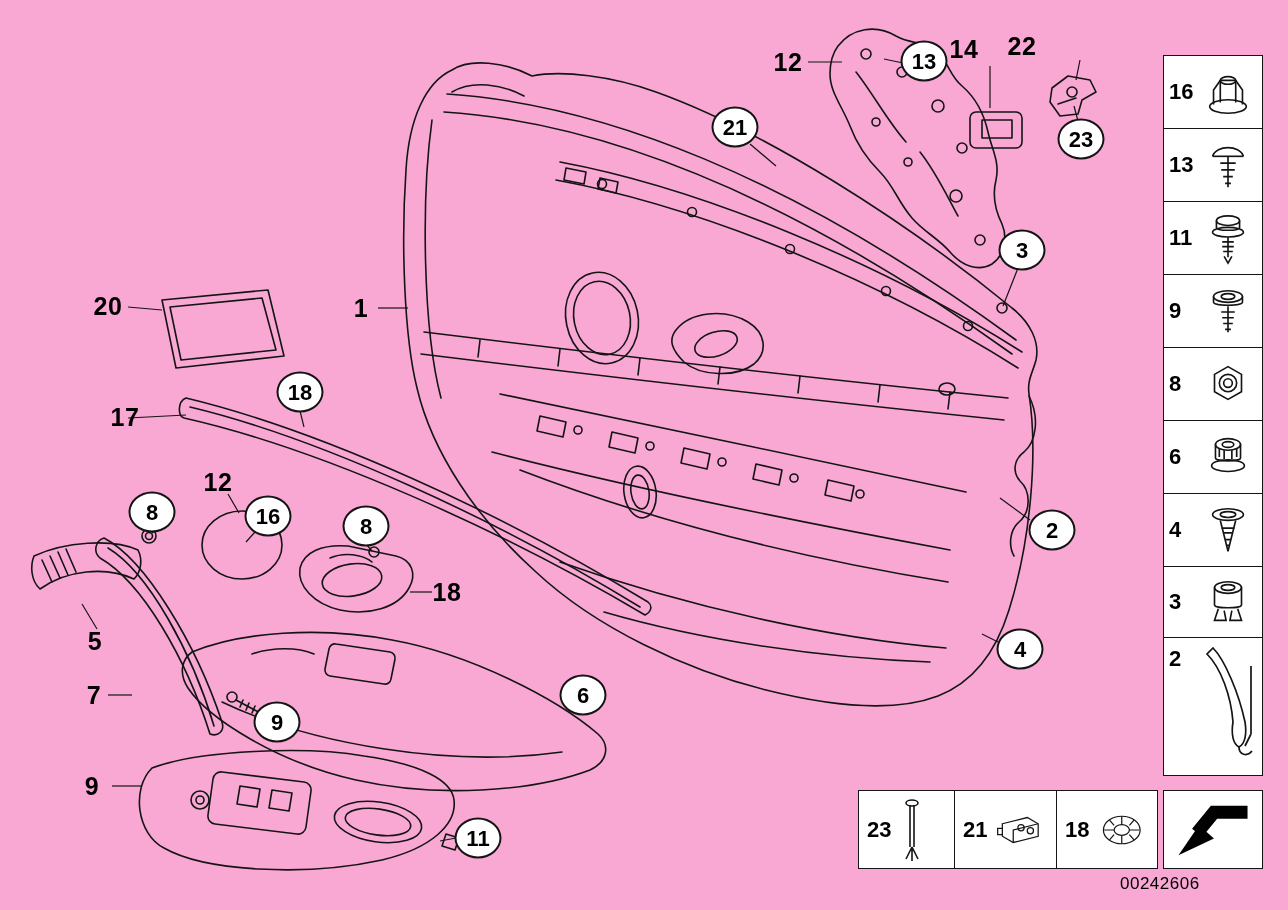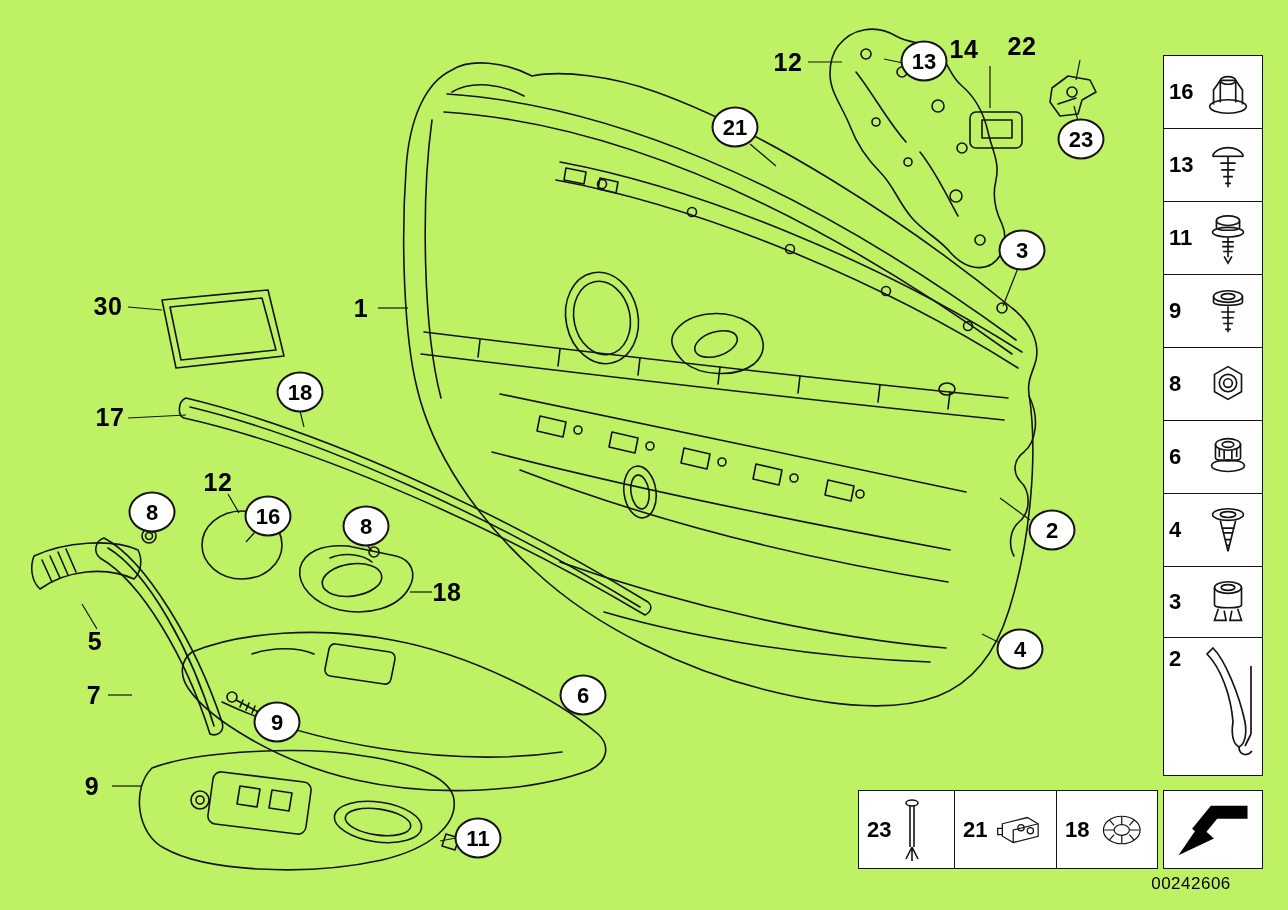--- a/index.html
+++ b/index.html
@@ -1,17 +1,17 @@
 <!DOCTYPE html>
 <html><head>
 <meta charset="utf-8">
 <style>
   html,body { margin:0; padding:0; background:#fff; }
   .stage {
-    position:relative; width:1288px; height:910px; background:#bef264;
+    position:relative; width:1288px; height:910px; background:#f9a8d4;
     font-family:"Liberation Sans","DejaVu Sans",sans-serif; color:#000;
     overflow:hidden;
   }
   .art { position:absolute; left:0; top:0; }
 
   
   .co {
     position:absolute; transform:translate(-50%,-50%);
     font-size:25px; font-weight:bold; letter-spacing:.5px; line-height:1;
   }
@@ -48,21 +48,21 @@
   }
   .bcell:last-child { border-right:none; }
   .bnum { font-size:22px; font-weight:bold; }
 
   .arrow-box {
     position:absolute; left:1163px; top:790px; width:100px; height:79px;
     border:1.8px solid #141414; box-sizing:border-box; background:#fff;
     display:flex; align-items:center; justify-content:center;
   }
   .diagram-id {
-    position:absolute; left:1120px; top:874px; width:142px; text-align:center;
+    position:absolute; left:1120px; top:874px; width:142px; text-align:left;
     font-size:17px; letter-spacing:.5px;
   }
 </style>
 </head>
 <body>
 
 <div class="stage">
 
   <svg class="art" width="1288" height="910" viewBox="0 0 1288 910">
     <g fill="none" stroke="#141414" stroke-width="1.6" stroke-linecap="round" stroke-linejoin="round">
@@ -224,23 +224,23 @@
       <path d="M112,786 H142"></path>
       <path d="M456,838 L440,841"></path>
       <path d="M1030,520 L1000,498"></path>
       <path d="M1000,643 L982,634"></path>
     </g>
   </svg>
 
   <div class="co" style="left:788px;top:62px">12</div>
   <div class="co" style="left:964px;top:49px">14</div>
   <div class="co" style="left:1022px;top:46px">22</div>
-  <div class="co" style="left:108px;top:306px">30</div>
+  <div class="co" style="left:108px;top:306px">20</div>
   <div class="co" style="left:361px;top:308px">1</div>
-  <div class="co" style="left:110px;top:417px">17</div>
+  <div class="co" style="left:125px;top:417px">17</div>
   <div class="co" style="left:218px;top:482px">12</div>
   <div class="co" style="left:95px;top:641px">5</div>
   <div class="co" style="left:94px;top:695px">7</div>
   <div class="co" style="left:447px;top:592px">18</div>
   <div class="co" style="left:92px;top:786px">9</div>
 
   <div class="cc" style="left:924px;top:61px">
       <span>13</span>
     </div>
   <div class="cc" style="left:1081px;top:139px">

